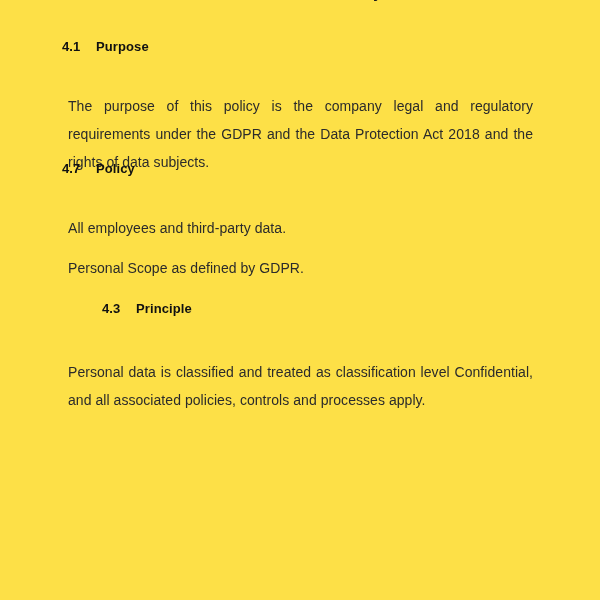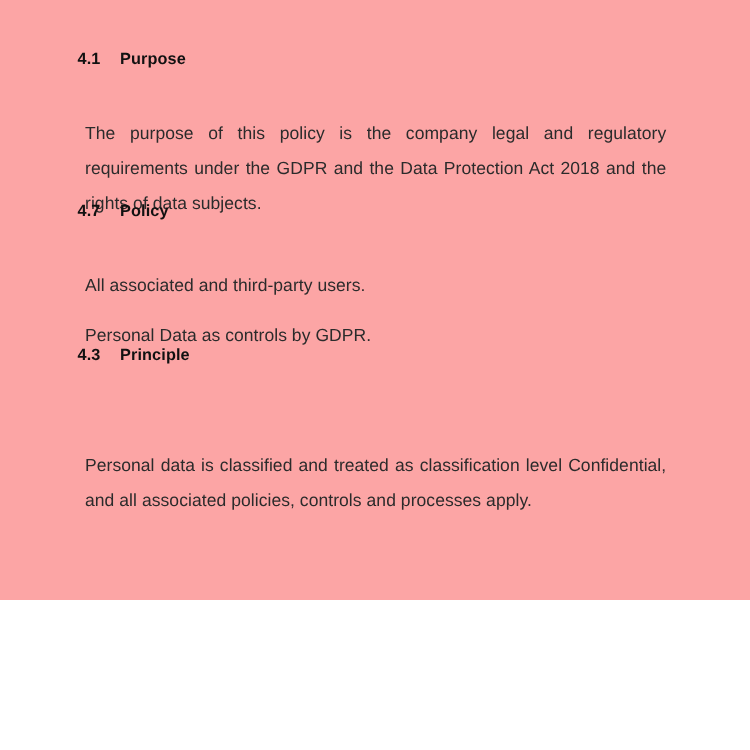--- a/index.html
+++ b/index.html
@@ -13,22 +13,22 @@
     height: 600px;
     overflow: hidden;
     font-family: "Liberation Sans", sans-serif;
     color: #262626;
     -webkit-font-smoothing: antialiased;
   }
 
   .page {
     position: relative;
     width: 600px;
-    height: 480px;
-    background: #fca5a5;
+    height: 600px;
+    background: #fde047;
   }
 
   
   .title-clip {
     position: absolute;
     top: -17px;
     left: 0;
     width: 600px;
     height: 20px;
     overflow: hidden;
@@ -84,21 +84,21 @@
     text-align: left;
     white-space: nowrap;
   }
 
   
   #h-4-1   { top: 39px; }
   #p-4-1   { top: 78px; }
   #h-4-2   { top: 161px; }
   #p-4-2-a { top: 200px; }
   #p-4-2-b { top: 240px; }
-  #h-4-3   { top: 276px; }
+  #h-4-3   { top: 301px; margin-left: 40px; }
   #p-4-3   { top: 344px; }
 </style>
 </head>
 <body>
 
 <div class="page">
 
   <div class="title-clip">
     <span class="title-text">Data Protection Policy</span>
   </div>
@@ -106,22 +106,22 @@
   <div class="content">
 
     <div class="heading" id="h-4-1">
       <span class="num">4.1</span><span class="label">Purpose</span>
     </div>
     <p class="para justify" id="p-4-1">The purpose of this policy is the company legal and regulatory requirements under the GDPR and the Data Protection Act 2018 and the rights of data subjects.</p>
 
     <div class="heading" id="h-4-2">
       <span class="num">4.7</span><span class="label">Policy</span>
     </div>
-    <p class="para plain" id="p-4-2-a">All associated and third-party users.</p>
-    <p class="para plain" id="p-4-2-b">Personal Data as controls by GDPR.</p>
+    <p class="para plain" id="p-4-2-a">All employees and third-party data.</p>
+    <p class="para plain" id="p-4-2-b">Personal Scope as defined by GDPR.</p>
 
     <div class="heading" id="h-4-3">
       <span class="num">4.3</span><span class="label">Principle</span>
     </div>
     <p class="para justify" id="p-4-3">Personal data is classified and treated as classification level Confidential, and all associated policies, controls and processes apply.</p>
 
   </div>
 </div>
 
 </body></html>

